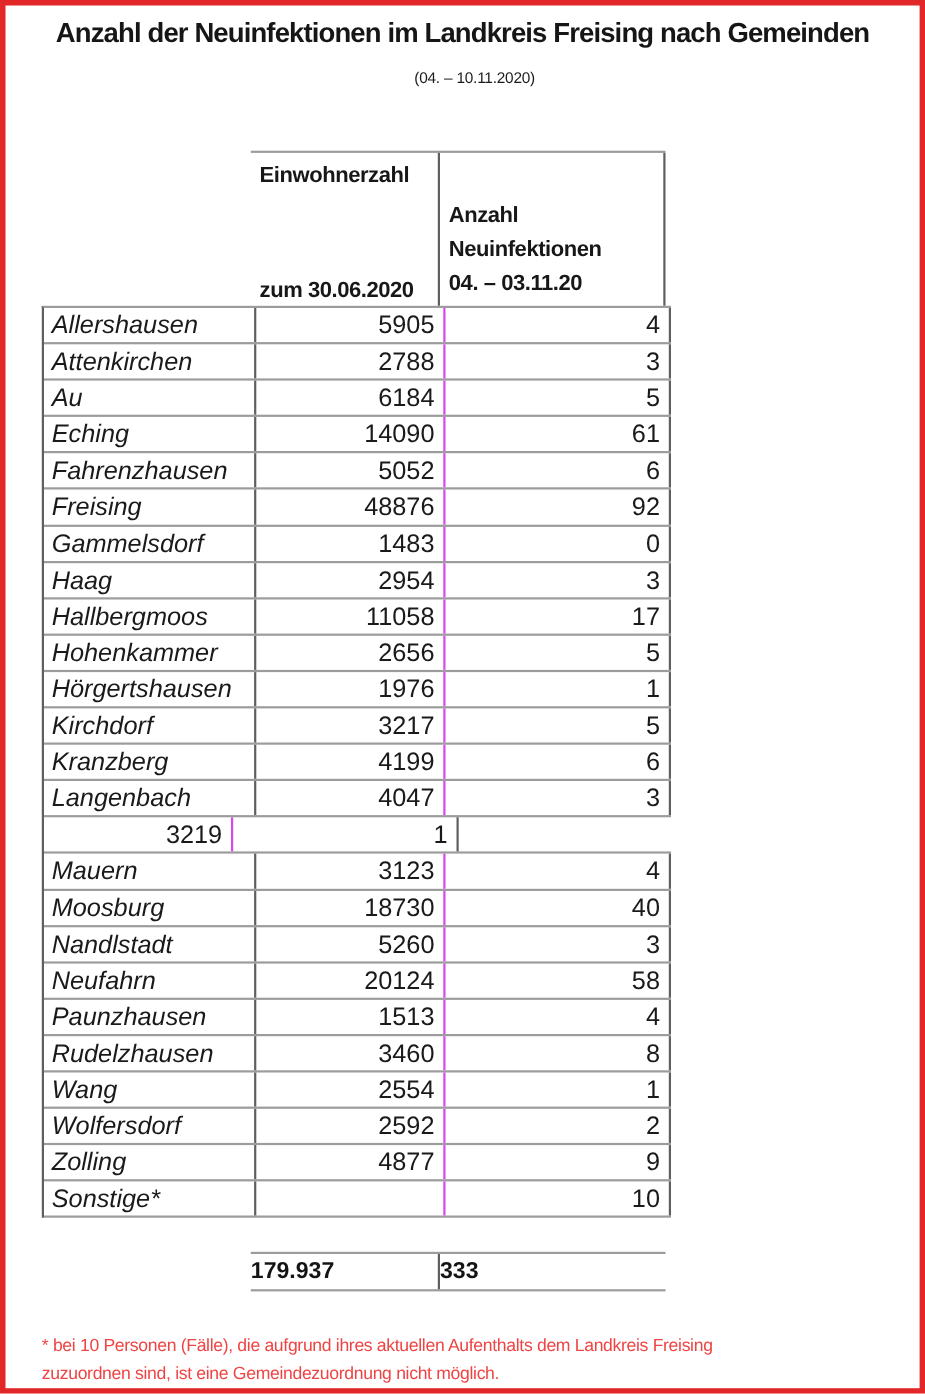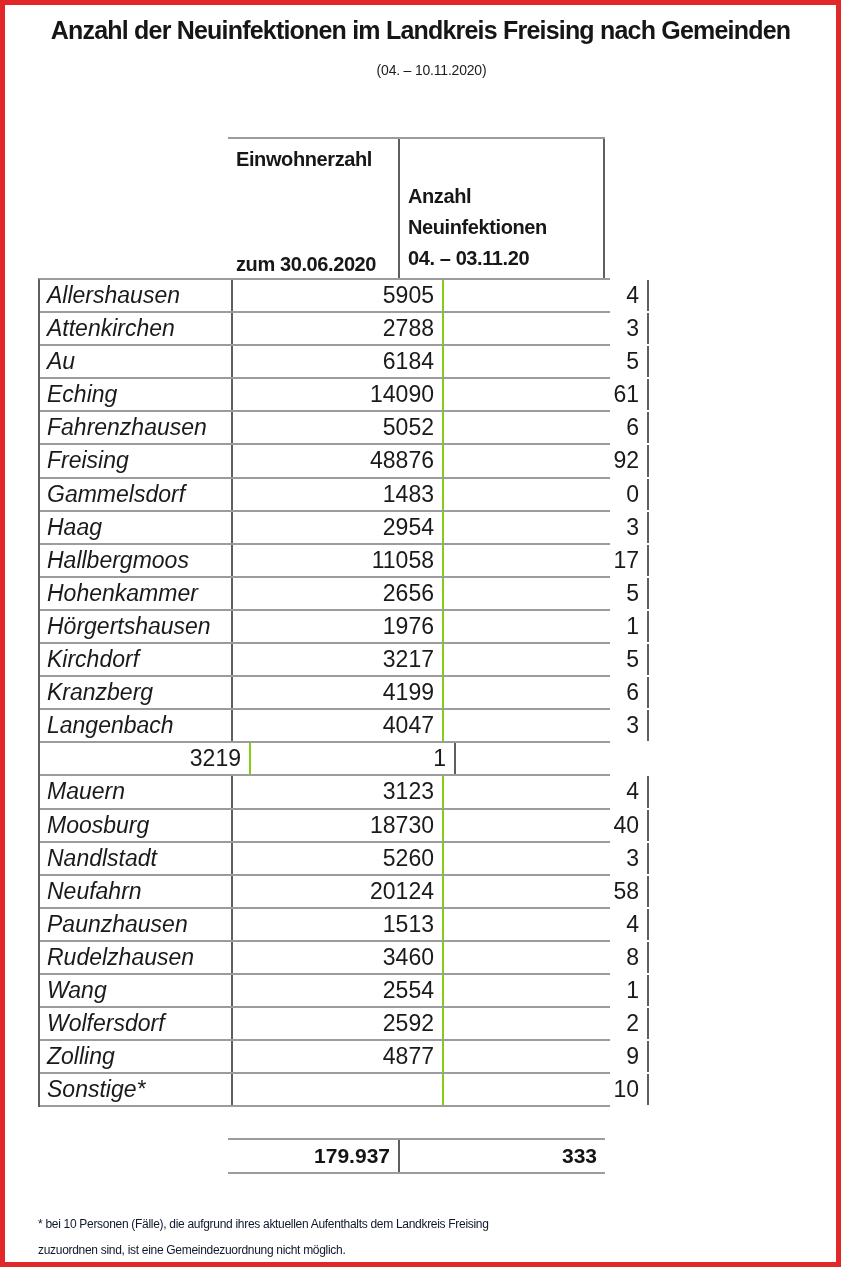--- a/index.html
+++ b/index.html
@@ -111,24 +111,23 @@
     overflow: hidden;
   }
   .cell-name {
     flex: 0 0 193px;
     border-right: 2px solid #5f5f5f;
     padding-left: 7px;
     font-style: italic;
   }
   .cell-pop {
     flex: 0 0 172px;
-    border-right: 2px solid #84cc16;
+    border-right: 2px solid #d946ef;
     text-align: right;
     padding-right: 8px;
-    margin-left: 39px;
   }
   .cell-inf {
     flex: 0 0 205px;
     border-right: 2px solid #5f5f5f;
     text-align: right;
     padding-right: 8px;
   }
 
   
   .totals {
@@ -141,44 +140,43 @@
     border-top: 2px solid #9c9c9c;
     border-bottom: 2px solid #9c9c9c;
     display: flex;
     align-items: center;
   }
   .totals .tcell {
     box-sizing: border-box;
     font-size: 21px;
     font-weight: bold;
     color: #141414;
-    text-align: right;
     height: 100%;
     line-height: 32px;
   }
   .total-pop {
     flex: 0 0 172px;
     border-right: 2px solid #5f5f5f;
     padding-right: 8px;
   }
   .total-inf {
     flex: 0 0 205px;
     padding-right: 8px;
   }
 
   
   .footnote {
     position: absolute;
     left: 33px;
     top: 1206px;
     width: 770px;
-    font-size: 12px;
+    font-size: 16px;
     line-height: 26px;
     letter-spacing: -0.3px;
-    color: #0f172a;
+    color: #ef4444;
   }
 </style>
 </head>
 <body>
 
 <div class="page">
 
   <div class="title">Anzahl der Neuinfektionen im Landkreis Freising nach Gemeinden</div>
 
   <div class="subtitle">(04. – 10.11.2020)</div>

